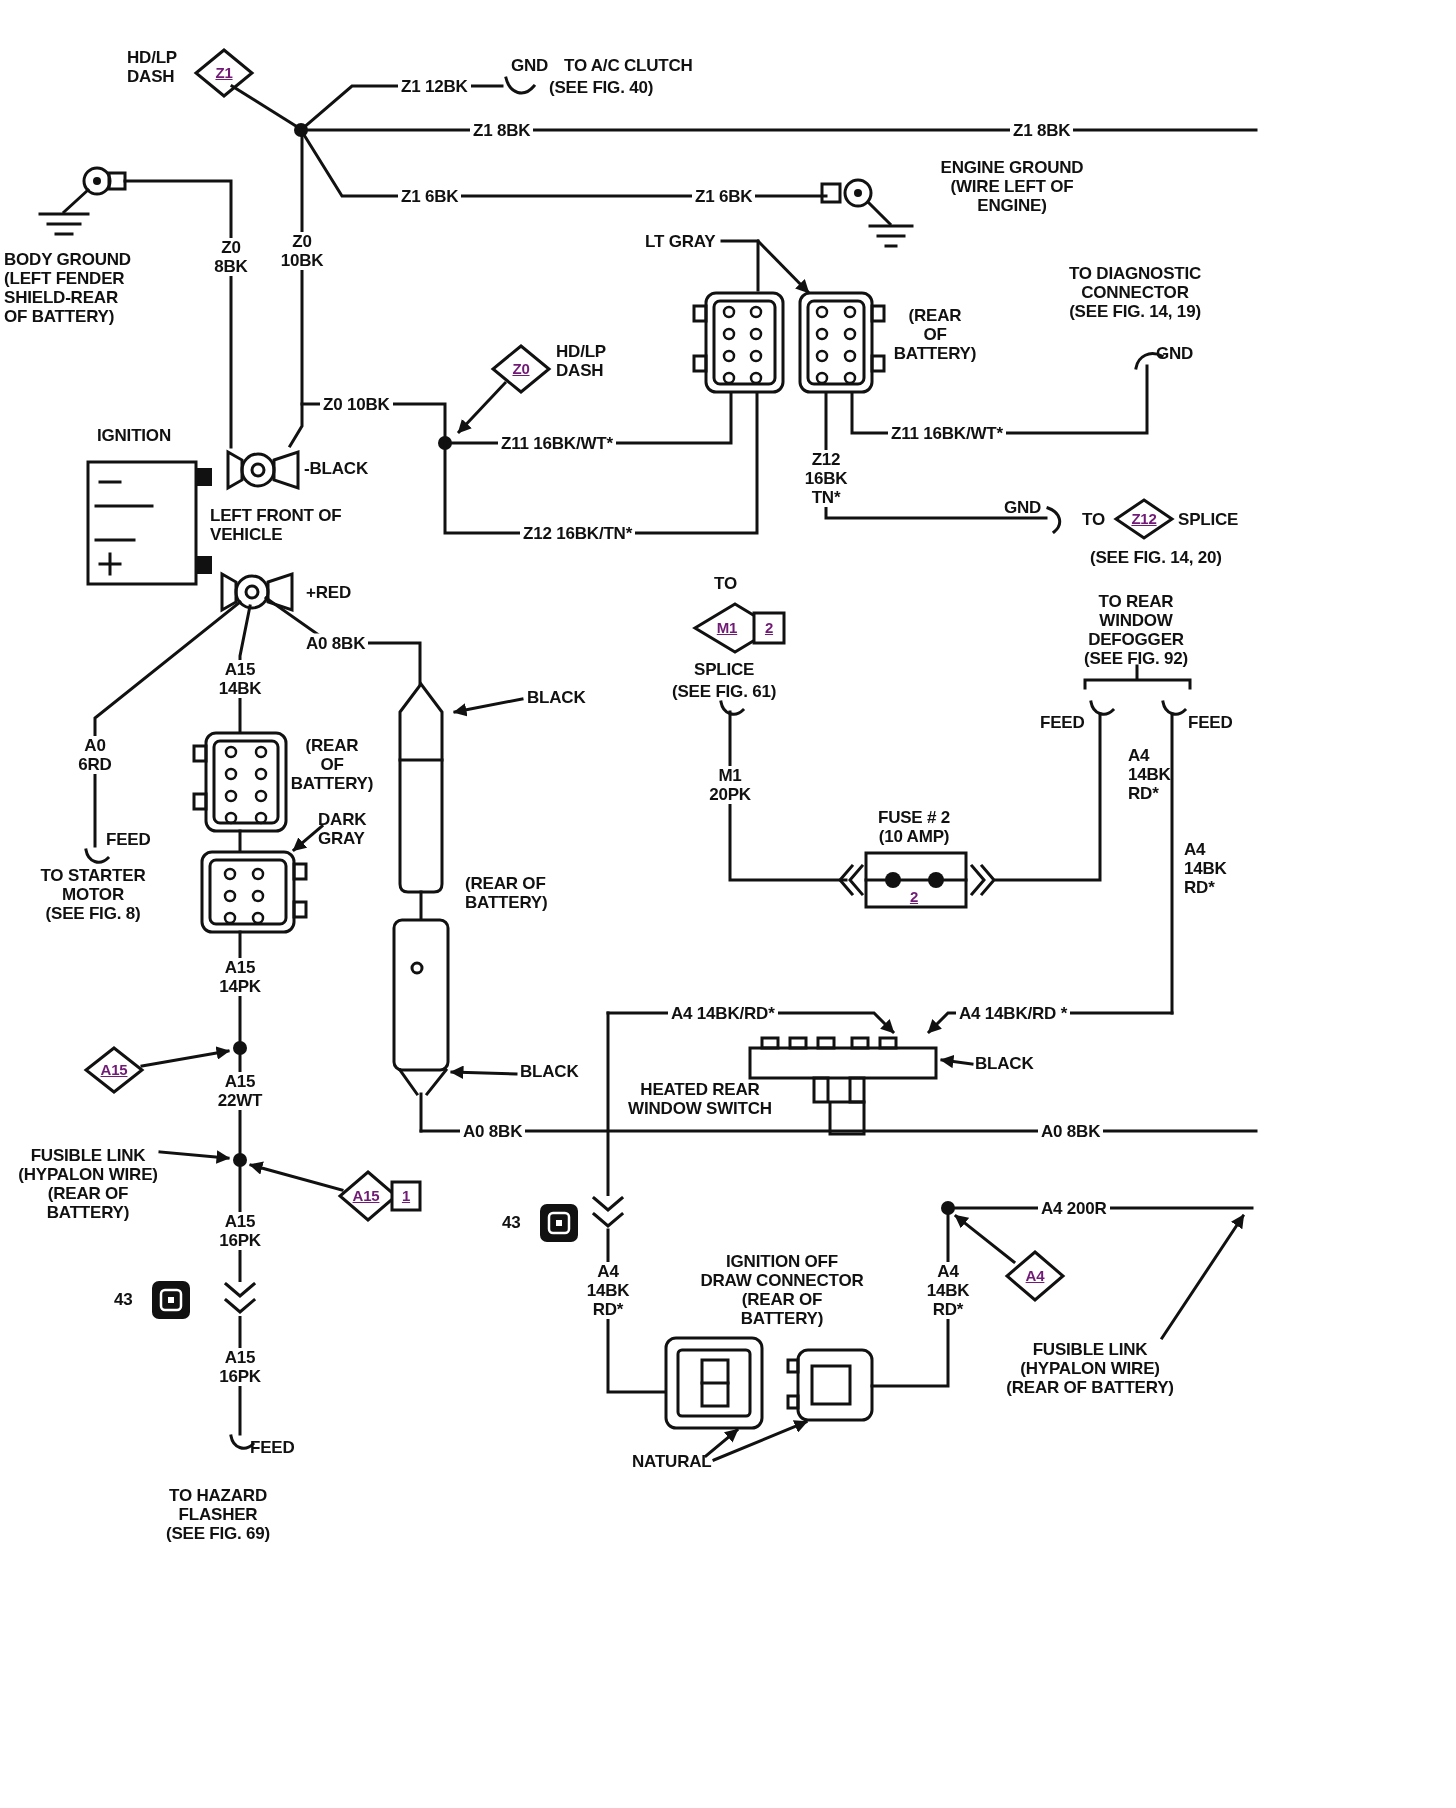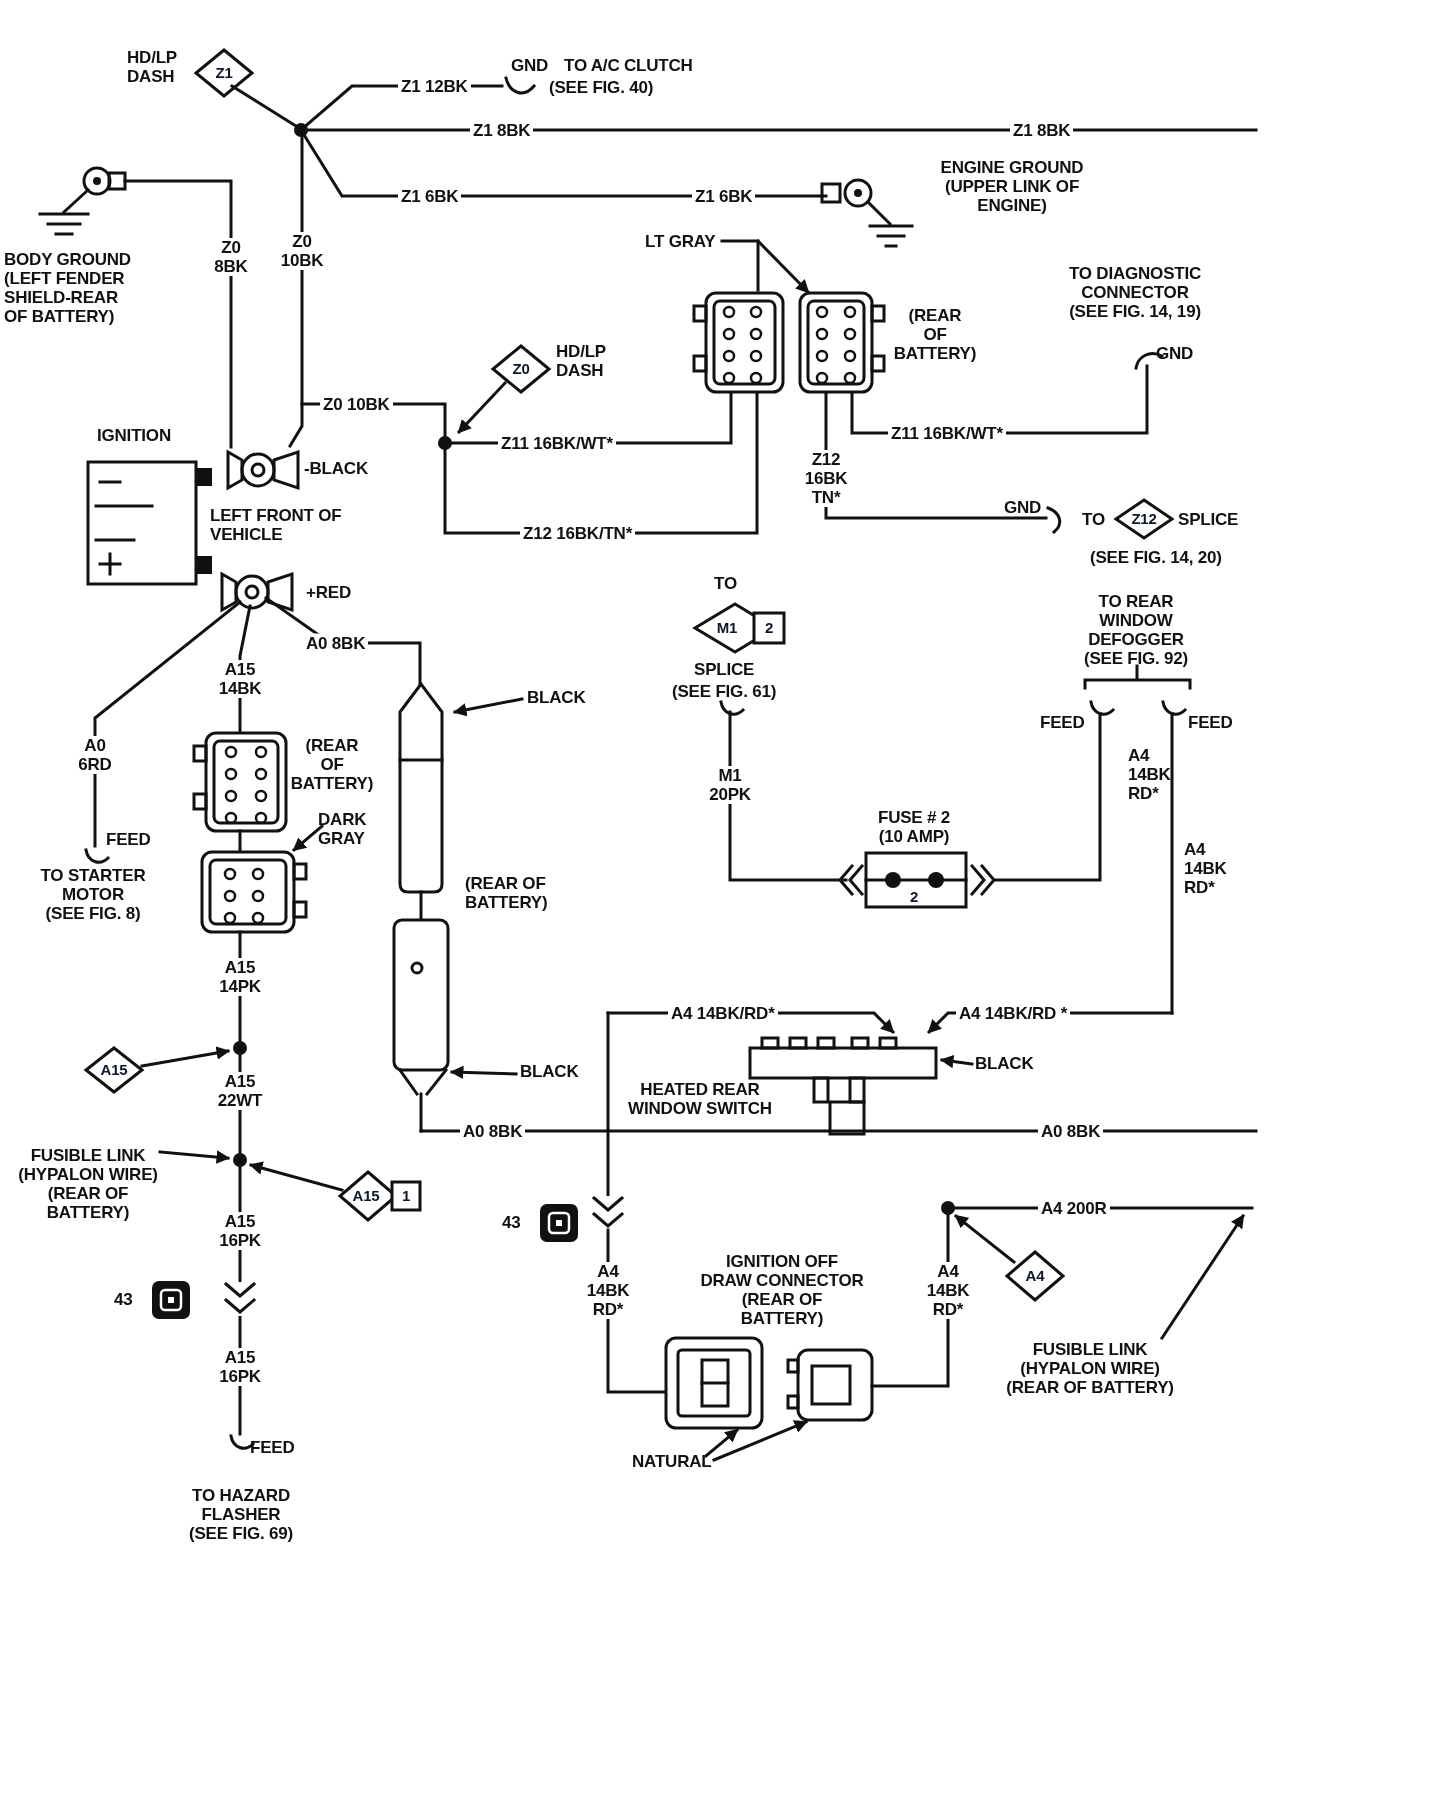--- a/index.html
+++ b/index.html
@@ -11,23 +11,23 @@
   svg.wires { position:absolute; left:0; top:0; z-index:1; }
   .lbl {
     position:absolute; z-index:2; color:#111;
     font:bold 17px/19px "Liberation Sans", sans-serif;
     letter-spacing:-0.2px; white-space:pre-line;
   }
   .bg { background:#fff; padding:0 3px; }
   .vm { transform:translateY(-50%); }
   .c  { transform:translateX(-50%); text-align:center; }
   .dlbl {
-    position:absolute; z-index:3; color:#0f172a;
+    position:absolute; z-index:3; color:#701a75;
     font:bold 15px/16px "Liberation Sans", sans-serif;
-    transform:translate(-50%,-50%); letter-spacing:-0.2px;
+    transform:translate(-50%,-50%); letter-spacing:-0.2px;text-decoration:underline;
   }
 </style>
 </head>
 <body>
 
 <div class="stage">
 
 <svg class="wires" width="1456" height="1808" viewBox="0 0 1456 1808">
   <defs>
     <marker id="arr" viewBox="0 0 10 10" refX="8.5" refY="5" markerWidth="4.5" markerHeight="4.5" orient="auto-start-reverse">
@@ -283,21 +283,21 @@
 <div class="dlbl" style="left:224px;top:73px">Z1</div>
 <div class="lbl bg vm" style="left:398px;top:86px">Z1 12BK</div>
 <div class="lbl" style="left:511px;top:56px">GND</div>
 <div class="lbl" style="left:564px;top:56px">TO A/C CLUTCH</div>
 <div class="lbl" style="left:549px;top:78px">(SEE FIG. 40)</div>
 <div class="lbl bg vm" style="left:470px;top:130px">Z1 8BK</div>
 <div class="lbl bg vm" style="left:1010px;top:130px">Z1 8BK</div>
 <div class="lbl bg vm" style="left:398px;top:196px">Z1 6BK</div>
 <div class="lbl bg vm" style="left:692px;top:196px">Z1 6BK</div>
 <div class="lbl c" style="left:1012px;top:158px">ENGINE GROUND
-(UPPER LINK OF
+(WIRE LEFT OF
 ENGINE)</div>
 <div class="lbl" style="left:4px;top:250px">BODY GROUND
 (LEFT FENDER
 SHIELD-REAR
 OF BATTERY)</div>
 <div class="lbl bg c" style="left:231px;top:238px">Z0
 8BK</div>
 <div class="lbl bg c" style="left:302px;top:232px">Z0
 10BK</div>
 <div class="lbl" style="left:645px;top:232px">LT GRAY</div>
@@ -402,17 +402,17 @@
 (REAR OF
 BATTERY)</div>
 <div class="lbl bg c" style="left:948px;top:1262px">A4
 14BK
 RD*</div>
 <div class="lbl" style="left:632px;top:1452px">NATURAL</div>
 <div class="lbl c" style="left:1090px;top:1340px">FUSIBLE LINK
 (HYPALON WIRE)
 (REAR OF BATTERY)</div>
 <div class="lbl" style="left:250px;top:1438px">FEED</div>
-<div class="lbl c" style="left:241px;top:1486px">TO HAZARD
+<div class="lbl c" style="left:218px;top:1486px">TO HAZARD
 FLASHER
 (SEE FIG. 69)</div>
 
 </div>
 
 </body></html>

